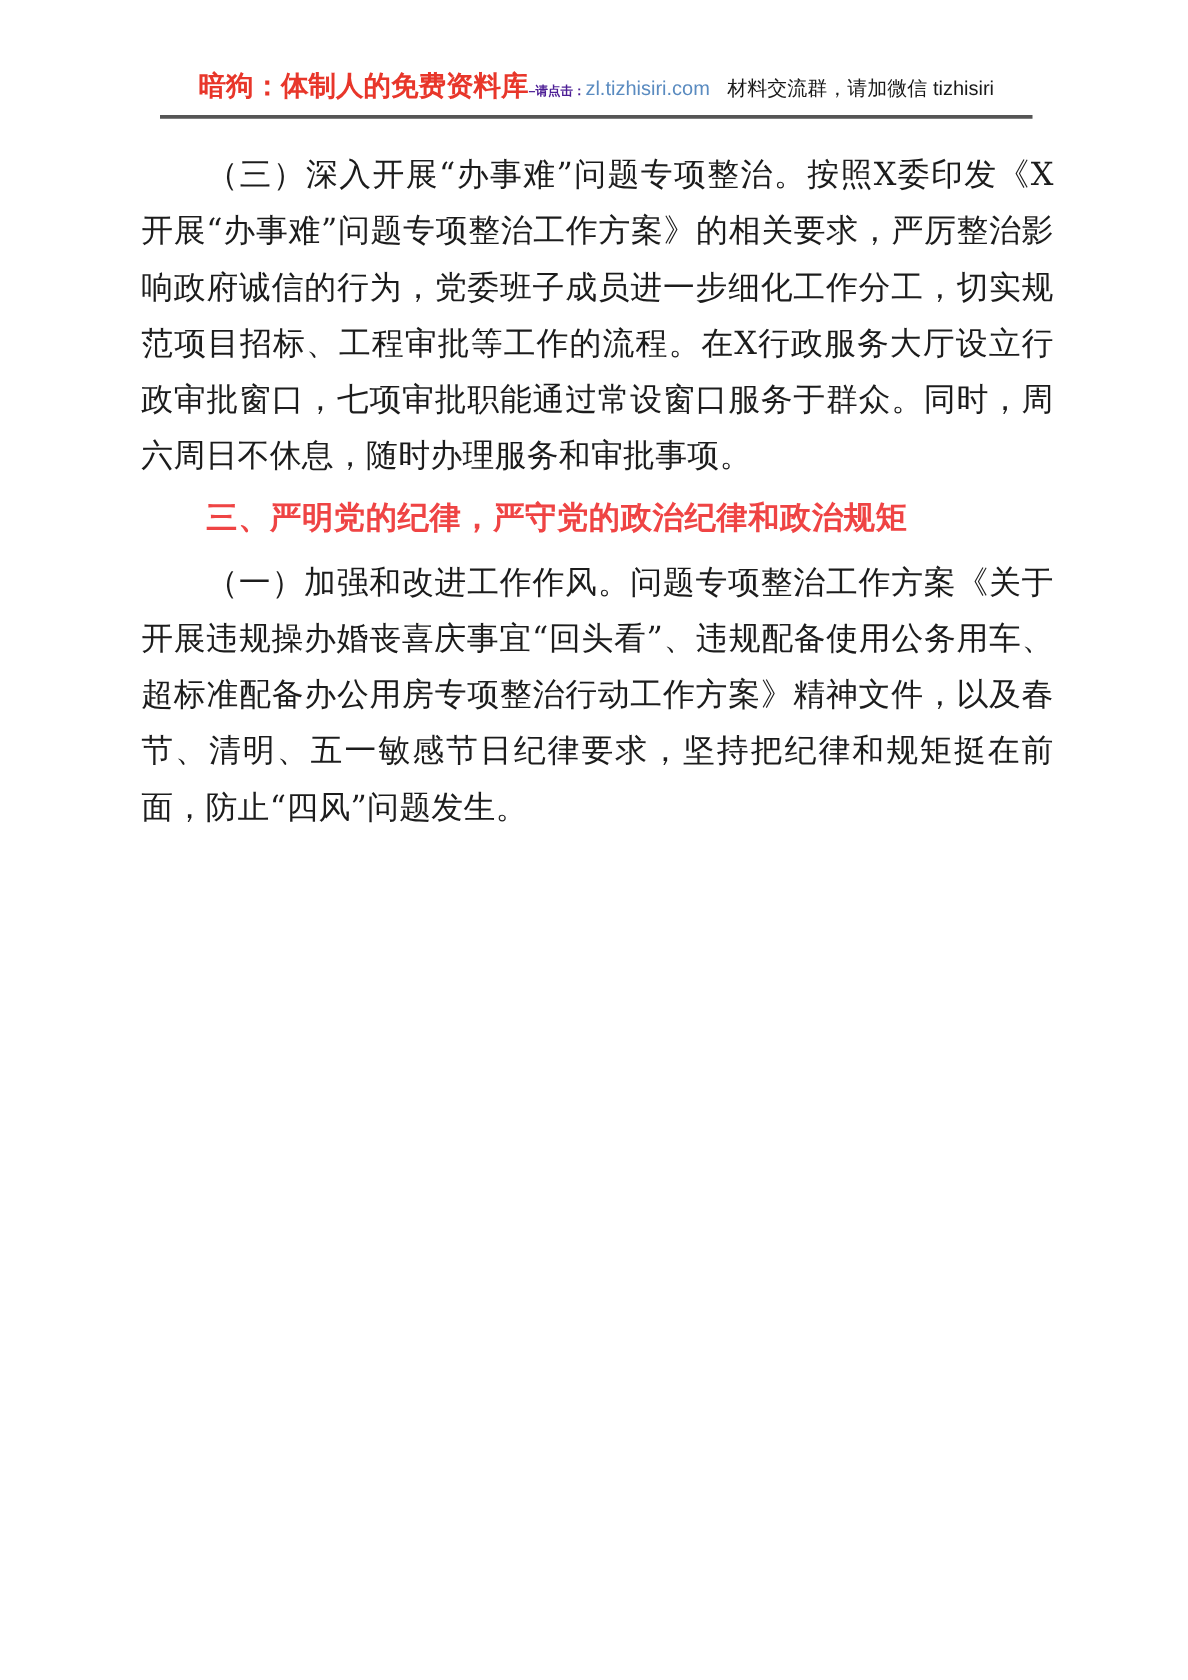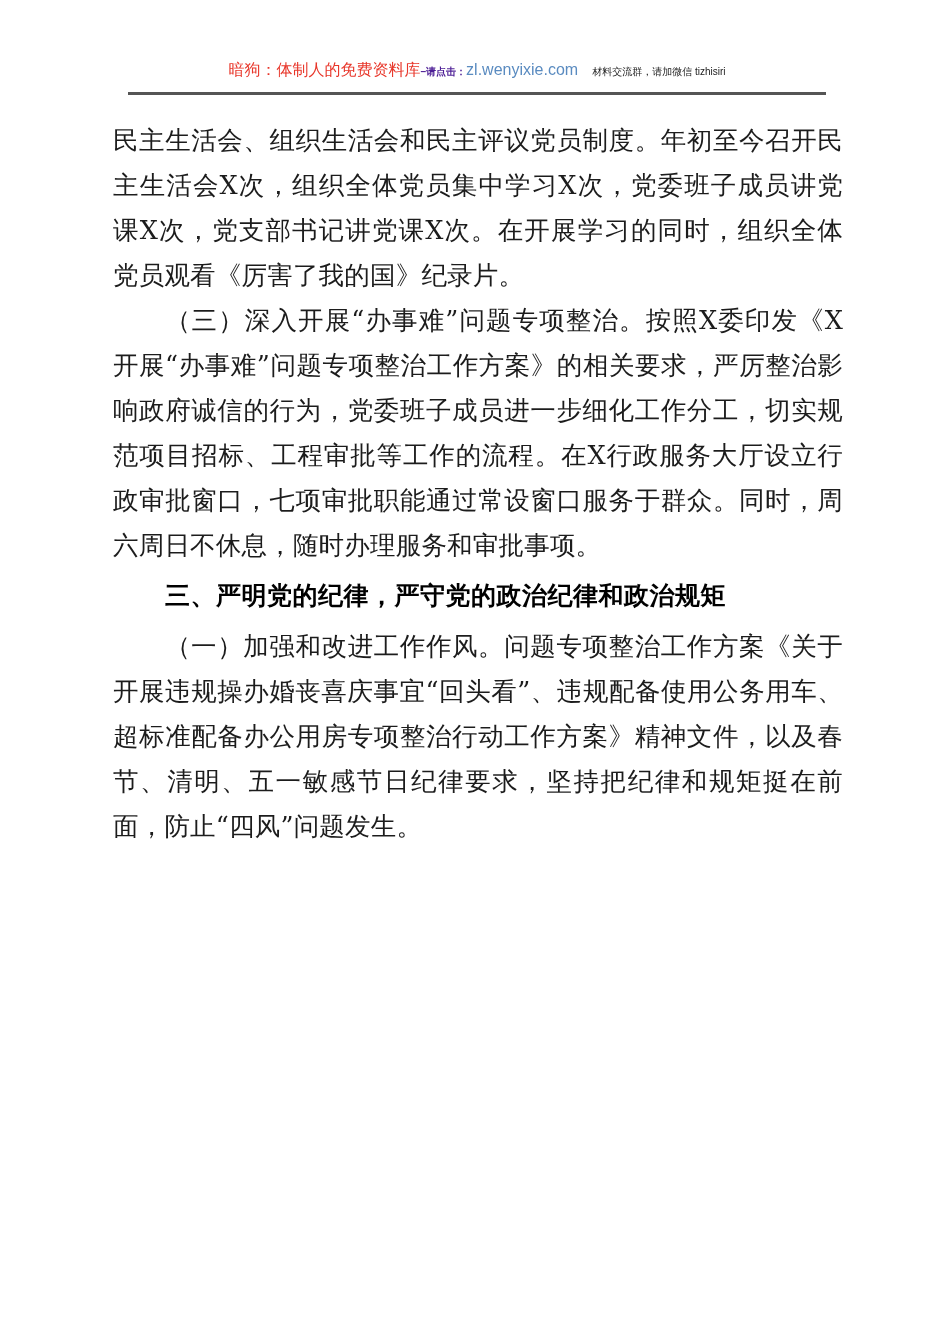--- a/index.html
+++ b/index.html
@@ -34,38 +34,38 @@
     text-align: center;
     white-space: nowrap;
     font-family: "Liberation Sans", "DejaVu Sans", sans-serif;
     font-size: 16.5px;
     line-height: 22px;
     letter-spacing: 0px;
     color: #262626;
   }
   .hdr-red {
     color: #e8362a;
-    font-weight: normal;
-    font-size: 16px;
+    font-weight: bold;
+    font-size: 22px;
   }
   .hdr-black {
     color: #4c1d95;
     font-weight: bold;
     font-size: 10px;
   }
   .hdr-link {
     color: #5a8bc0;
     font-size: 16px;
     font-weight: normal;
     text-decoration: none;
     cursor: pointer;
   }
   .hdr-tail {
     color: #1a1a1a;
-    font-size: 10px;
+    font-size: 16px;
     font-weight: normal;
     margin-left: 14px;
   }
   .header-rule {
     position: absolute;
     left: 128px;
     top: 92px;
     width: 698px;
     height: 3px;
     background: #555555;
@@ -89,44 +89,43 @@
     letter-spacing: 0.2px;
     word-break: break-all;
   }
   p.para.indent {
     text-indent: 52px;
   }
 
   h2.section-heading {
     margin: 0;
     padding: 0;
-    font-family: Liberation Serif, serif;
+    font-family: Liberation Mono, monospace;
     font-size: 25px;
     font-weight: bold;
     line-height: 56px;
-    color: #000000;
+    color: #ef4444;
     text-indent: 52px;
     letter-spacing: 0.5px;
   }
 </style>
 </head>
 <body>
 
 <div class="page">
 
   <div class="header-banner">
     <div class="header-line">
-      <span class="hdr-red">暗狗：体制人的免费资料库</span><span class="hdr-black">–请点击：</span><span class="hdr-link">zl.wenyixie.com</span><span class="hdr-tail">材料交流群，请加微信 tizhisiri</span>
+      <span class="hdr-red">暗狗：体制人的免费资料库</span><span class="hdr-black">–请点击：</span><span class="hdr-link">zl.tizhisiri.com</span><span class="hdr-tail">材料交流群，请加微信 tizhisiri</span>
     </div>
   </div>
   <div class="header-rule"></div>
 
   <div class="doc-body">
 
-    <p class="para">民主生活会、组织生活会和民主评议党员制度。年初至今召开民主生活会X次，组织全体党员集中学习X次，党委班子成员讲党课X次，党支部书记讲党课X次。在开展学习的同时，组织全体党员观看《厉害了我的国》纪录片。</p>
 
     <div class="spacer-sm"></div>
 
 
     <div class="spacer-sm"></div>
 
     <p class="para indent">（三）深入开展“办事难”问题专项整治。按照X委印发《X开展“办事难”问题专项整治工作方案》的相关要求，严厉整治影响政府诚信的行为，党委班子成员进一步细化工作分工，切实规范项目招标、工程审批等工作的流程。在X行政服务大厅设立行政审批窗口，七项审批职能通过常设窗口服务于群众。同时，周六周日不休息，随时办理服务和审批事项。</p>
 
     <div class="spacer-sm"></div>
 

